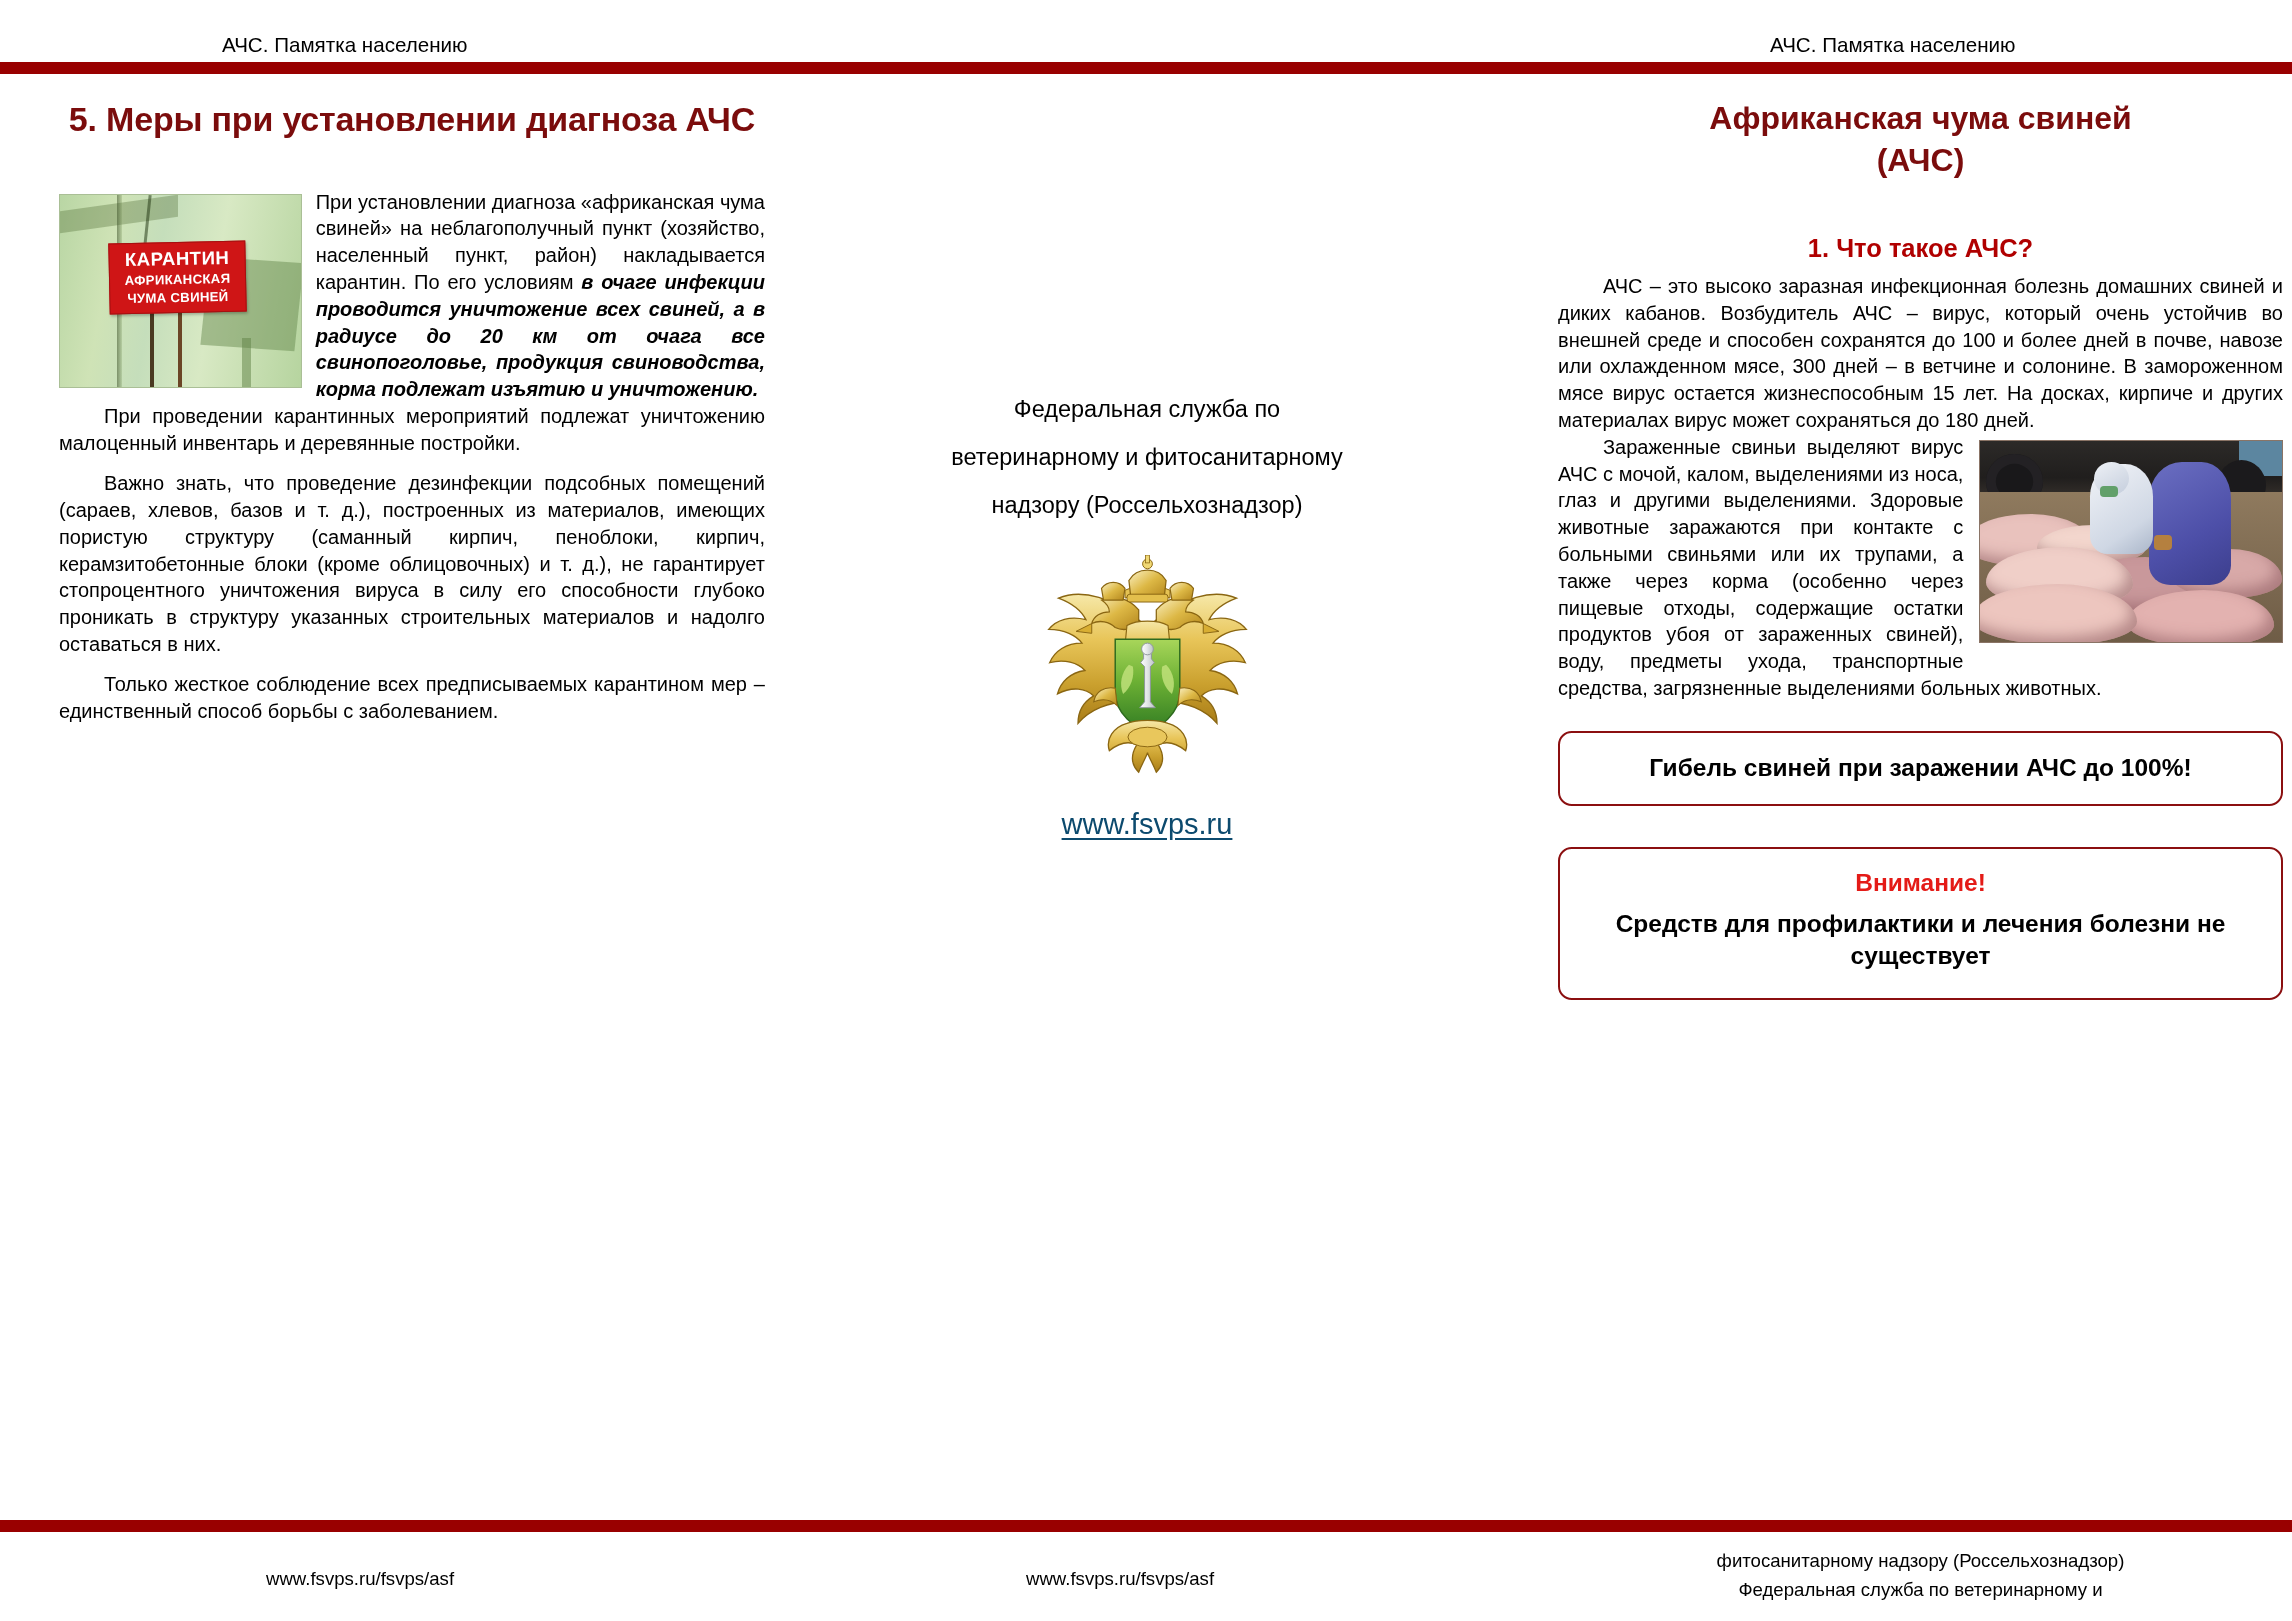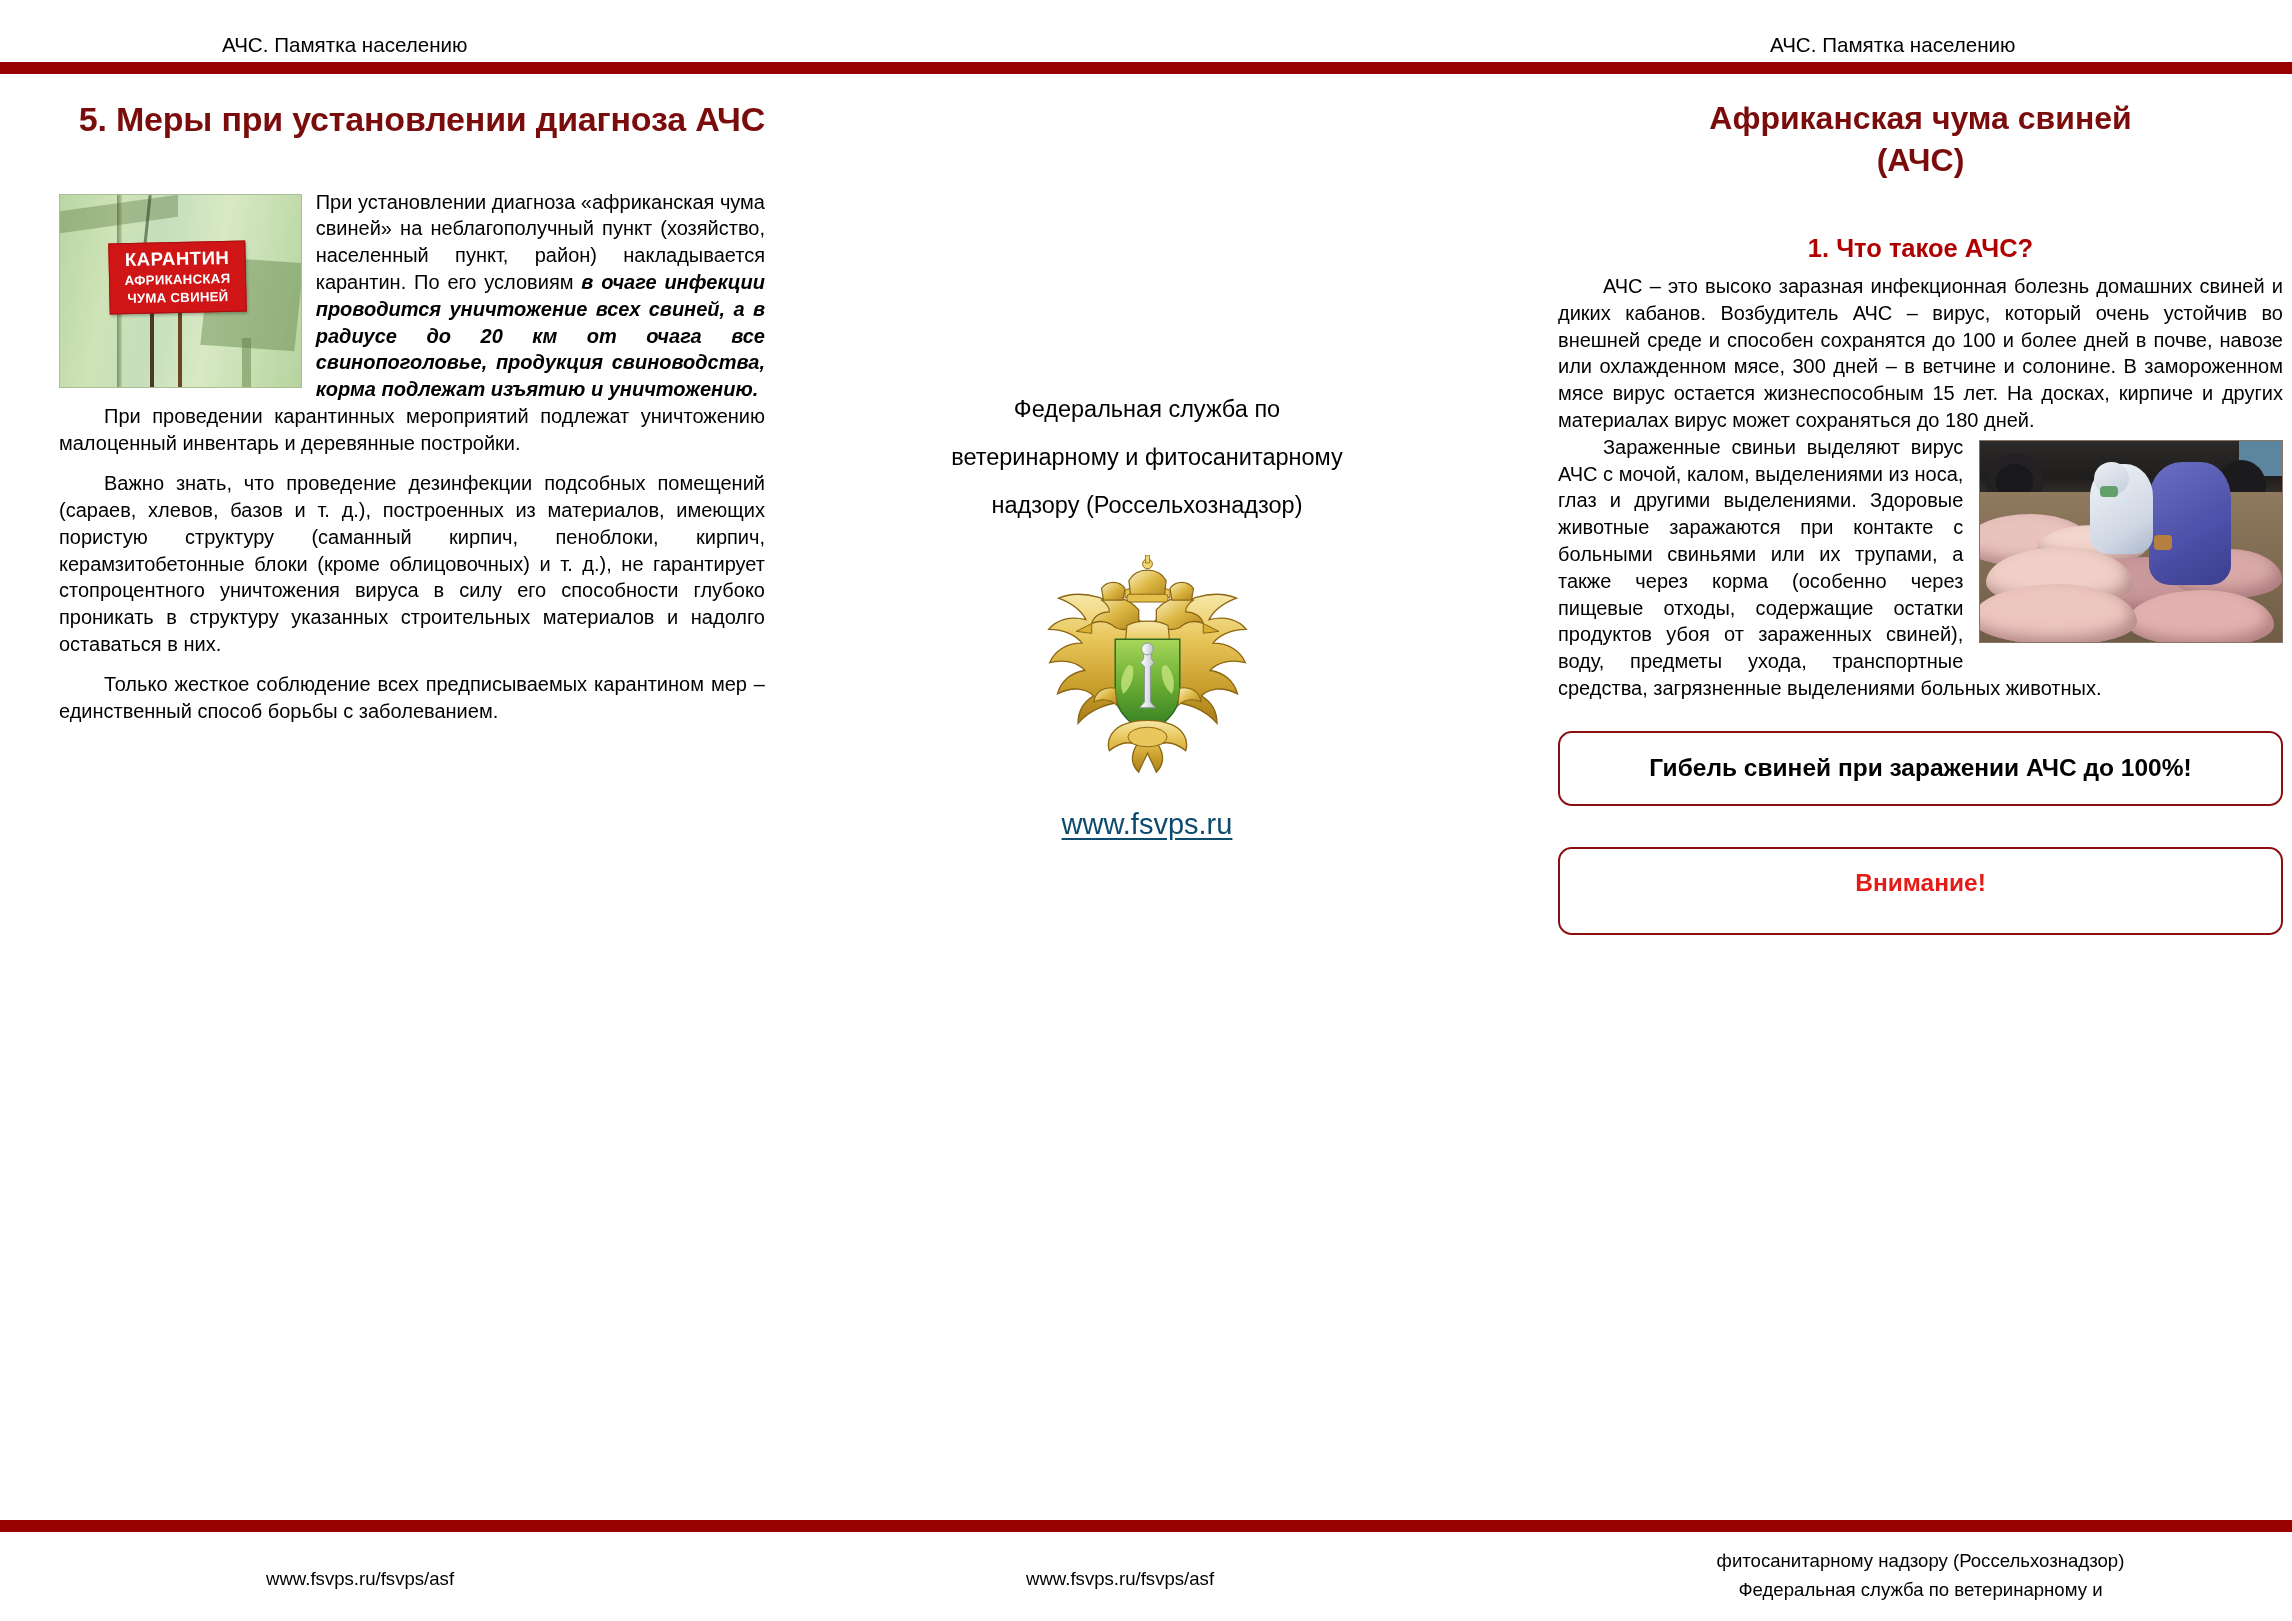--- a/index.html
+++ b/index.html
@@ -64,21 +64,21 @@
   .col-left   { left: 59px;   width: 706px; }
   .col-mid    { left: 843px;  width: 608px; }
   .col-right  { left: 1558px; width: 725px; }
 
   
   h1.section-title {
     margin: 0;
     font-size: 34px;
     font-weight: bold;
     color: #7b0c0c;
-    text-align: right;
+    text-align: center;
     line-height: 1.28;
     letter-spacing: -0.2px;
   }
   h1.brochure-title {
     margin: 0;
     font-size: 32px;
     font-weight: bold;
     color: #7b0c0c;
     text-align: center;
     line-height: 1.3;
@@ -456,20 +456,21 @@
   </div>
 
   <p class="body indent">Зараженные свиньи выделяют вирус АЧС с мочой, калом, выделениями из носа, глаз и другими выделениями. Здоровые животные заражаются при контакте с больными свиньями или их трупами, а также через корма (особенно через пищевые отходы, содержащие остатки продуктов убоя от зараженных свиней), воду, предметы ухода, транспортные средства, загрязненные выделениями больных животных.</p>
 
   <div class="clear"></div>
 
   <div class="callout callout-mortality">Гибель свиней при заражении АЧС до 100%!</div>
 
   <div class="callout callout-warning">
     <div class="warn-head">Внимание!</div>
+    <div class="warn-body">Средств для профилактики и лечения болезни не существует</div>
   </div>
 </div>
 
 <div class="rule rule-bottom"></div>
 <div class="ftr-text ftr-left">www.fsvps.ru/fsvps/asf</div>
 <div class="ftr-text ftr-mid">www.fsvps.ru/fsvps/asf</div>
 <div class="ftr-right-wrap">
   <div>фитосанитарному надзору (Россельхознадзор)</div>
   <div>Федеральная служба по ветеринарному и</div>
 </div>

